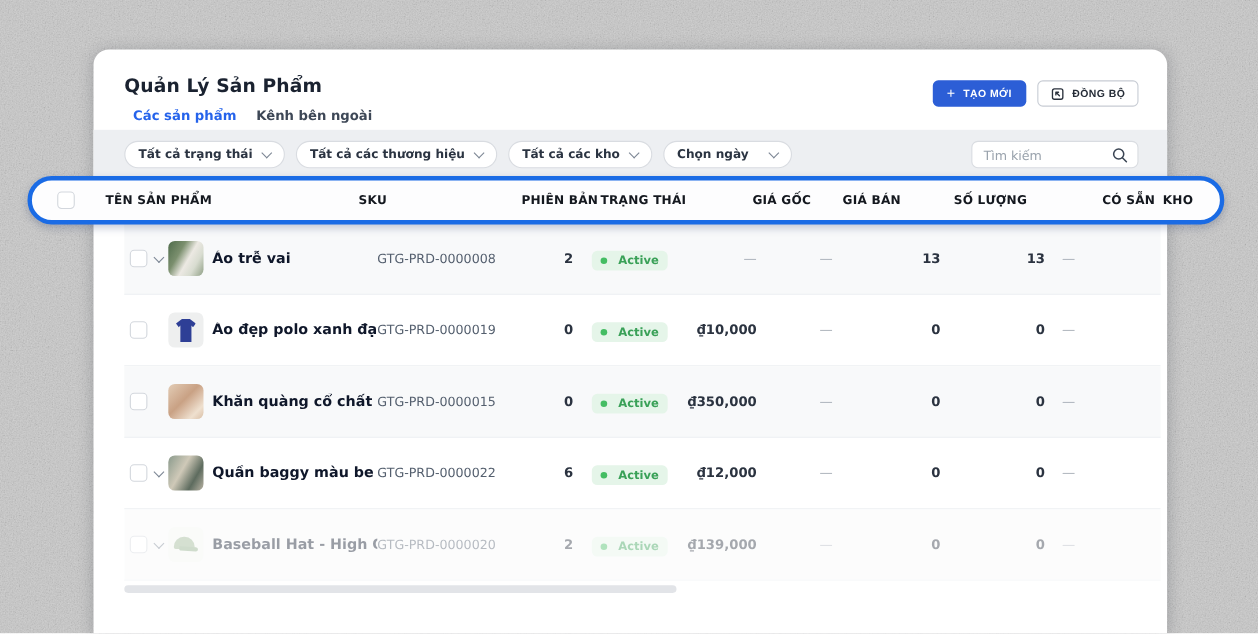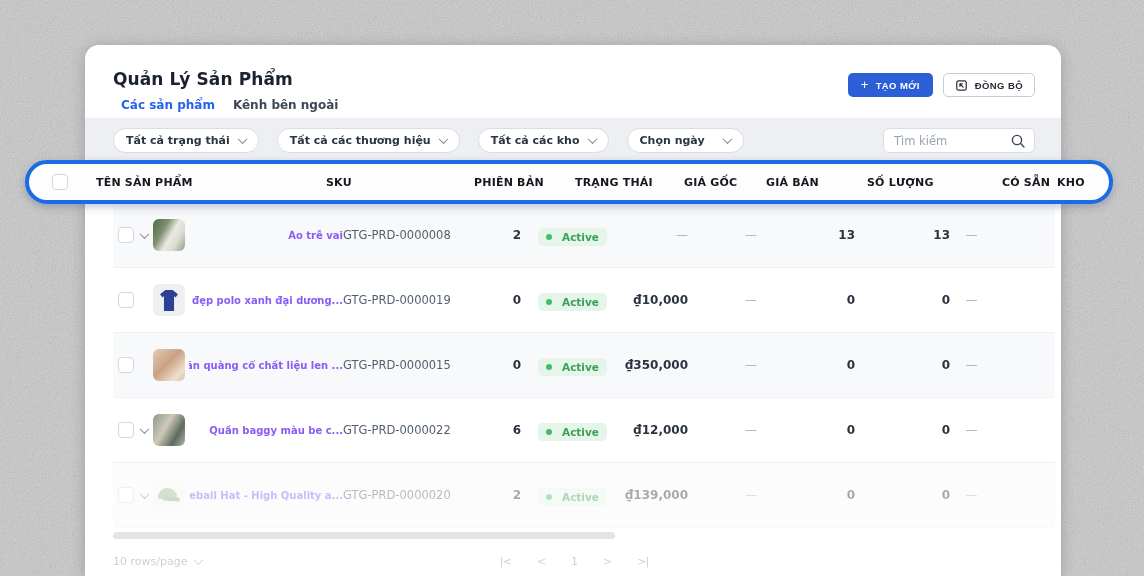--- a/index.html
+++ b/index.html
@@ -21,42 +21,42 @@
     font-size:9.5px; font-weight:700; letter-spacing:.4px; cursor:pointer; }
   .btn-primary { background:#2c5ed6; color:#fff; padding:0 13px; border:none; }
   .btn-secondary { background:#fff; color:#242b36; padding:0 11px; border:1px solid #c7ccd4; }
   .plus-glyph { font-size:13px; font-weight:400; line-height:1; margin-top:-1px; }
 
   .tabs { position:absolute; left:27px; top:53px; display:flex; }
   .tab { font-size:12px; font-weight:600; color:#3d4756; padding:0 9px 8px 9px; cursor:pointer; }
   .tab.active { color:#2563eb; border-bottom:2.5px solid #2563eb; }
 
   .filter-band { position:absolute; left:0; top:73px; width:100%; height:45px; background:#edeff2; }
-  .pills { position:absolute; left:28px; top:10px; display:flex; gap:18px; }
+  .pills { position:absolute; left:28px; top:10px; display:flex; gap:10px; }
   .pill { height:25px; background:#fff; border:1px solid #d9dce1; border-radius:13px;
     display:inline-flex; align-items:center; gap:9px; padding:0 12px;
     font-size:11px; font-weight:600; color:#2b3442; cursor:pointer; }
   .chev { width:7px; height:7px; border-right:1.5px solid #7c8694; border-bottom:1.5px solid #7c8694;
     transform:rotate(45deg) translate(-1px,-1px); display:inline-block; }
   .search-box { position:absolute; right:26px; top:10px; width:152px; height:25px; background:#fff;
     border:1px solid #d9dce1; border-radius:6px; display:flex; align-items:center; padding:0 8px 0 10px; }
   .search-box input { border:none; outline:none; flex:1; font-size:11.5px; color:#2b3442;
     font-family:inherit; background:transparent; min-width:0; }
   .search-box input::placeholder { color:#9aa3ad; }
 
   
   .header-band { position:absolute; left:25px; top:160px; width:1088px; height:44px; z-index:3;
     background:#fdfdfe; border:4px solid #1a6be5; border-radius:22px;
     box-shadow:0 3px 8px rgba(20,40,90,.25); }
   .header-band .hcol { position:absolute; top:50%; transform:translateY(-50%);
     font-size:11px; font-weight:700; color:#14181f; letter-spacing:.2px; white-space:nowrap; }
   .checkbox { width:16px; height:16px; border:1.5px solid #d3d7dd; border-radius:4px;
     background:#fff; display:inline-block; cursor:pointer; }
   .hb-check { position:absolute; left:23px; top:50%; transform:translateY(-50%); }
-  .hc-0{left:67px}.hc-1{left:297px}.hc-2{left:445px}.hc-3{left:546px}.hc-4{left:655px}
+  .hc-0{left:67px}.hc-1{left:297px}.hc-2{left:445px}.hc-3{left:517px}.hc-4{left:655px}
   .hc-5{left:737px}.hc-6{left:838px}.hc-7{left:973px}.hc-8{left:1028px}
 
   
   .rows { position:absolute; left:28px; top:158px; width:942px; }
   .trow { display:grid; align-items:center; height:65px; border-bottom:1px solid #eef0f3;
     grid-template-columns:22px 18px 36px 154px 130px 48px 90px 77px 69px 98px 95px 43px 1fr; }
   .trow:nth-child(odd) { background:#f8f9fa; }
   .trow.faded { opacity:.42; }
   .trow .cb { margin-left:5px; }
   .chevron-cell { display:flex; justify-content:center; }
@@ -66,21 +66,21 @@
   .thumb-polo::after { content:""; position:absolute; left:7px; top:6px; width:18px; height:21px;
     background:#2e3f96; clip-path:polygon(30% 0,70% 0,100% 20%,86% 36%,78% 28%,78% 100%,22% 100%,22% 28%,14% 36%,0 20%); }
   .thumb-scarf { background:linear-gradient(135deg,#e3cdb6 0%,#c9a184 45%,#efe0cf 80%,#d9bfa6 100%); }
   .thumb-baggy { background:linear-gradient(120deg,#8a9a8c 0%,#cfc9b8 40%,#5d6b5e 72%,#b9b3a4 100%); }
   .thumb-cap { background:#f4f6f3; }
   .thumb-cap::before { content:""; position:absolute; left:5px; top:9px; width:19px; height:11px;
     background:#9cb694; border-radius:10px 10px 2px 2px; }
   .thumb-cap::after { content:""; position:absolute; left:10px; top:18px; width:17px; height:4px;
     background:#8fae88; border-radius:2px 4px 4px 2px; transform:rotate(4deg); }
   .name-cell { display:flex; align-items:center; gap:12px; padding-left:4px;
-    font-size:10px; font-weight:600; color:#8b5cf6; white-space:nowrap; overflow:hidden;justify-content:flex-end; }
+    font-size:13px; font-weight:600; color:#0f172a; white-space:nowrap; overflow:hidden; }
   .sku-cell { font-size:11.5px; color:#545f6e; white-space:nowrap; }
   .num { font-size:12px; font-weight:600; color:#2b3340; text-align:right; white-space:nowrap; }
   .num.dash, .kho.dash { color:#a9b0b8; font-weight:400; }
   .kho { text-align:center; font-size:12px; }
   .status-cell { padding-left:17px; }
   .badge { display:inline-flex; align-items:center; gap:10px; padding:3px 8px; border-radius:5px;
     background:#e5f5e9; color:#3aa158; font-size:10.5px; font-weight:600; }
   .dot { width:6px; height:6px; border-radius:50%; background:#44bd63; display:inline-block; }
 
   
@@ -286,33 +286,20 @@
     <div class="num dash">—</div>
     <div class="num">0</div>
     <div class="num">0</div>
     <div class="kho dash">—</div>
     <div></div>
   </div>
 </div>
 
     <div class="scrollbar-thumb"></div>
 
-    <div class="footer-bar">
-      <div class="rows-per-page">
-        <span>10 rows/page</span>
-        <span class="chev"></span>
-      </div>
-      <div class="pagination" id="pagination">
-          <span class="pg-item">|&lt;</span>
-          <span class="pg-item">&lt;</span>
-          <span class="pg-item">1</span>
-          <span class="pg-item">&gt;</span>
-          <span class="pg-item">&gt;|</span>
-        </div>
-    </div>
   </div>
 
   <div class="header-band">
     <span class="checkbox hb-check"></span>
     <span class="hcol hc-0">TÊN SẢN PHẨM</span>
     <span class="hcol hc-1">SKU</span>
     <span class="hcol hc-2">PHIÊN BẢN</span>
     <span class="hcol hc-3">TRẠNG THÁI</span>
     <span class="hcol hc-4">GIÁ GỐC</span>
     <span class="hcol hc-5">GIÁ BÁN</span>

